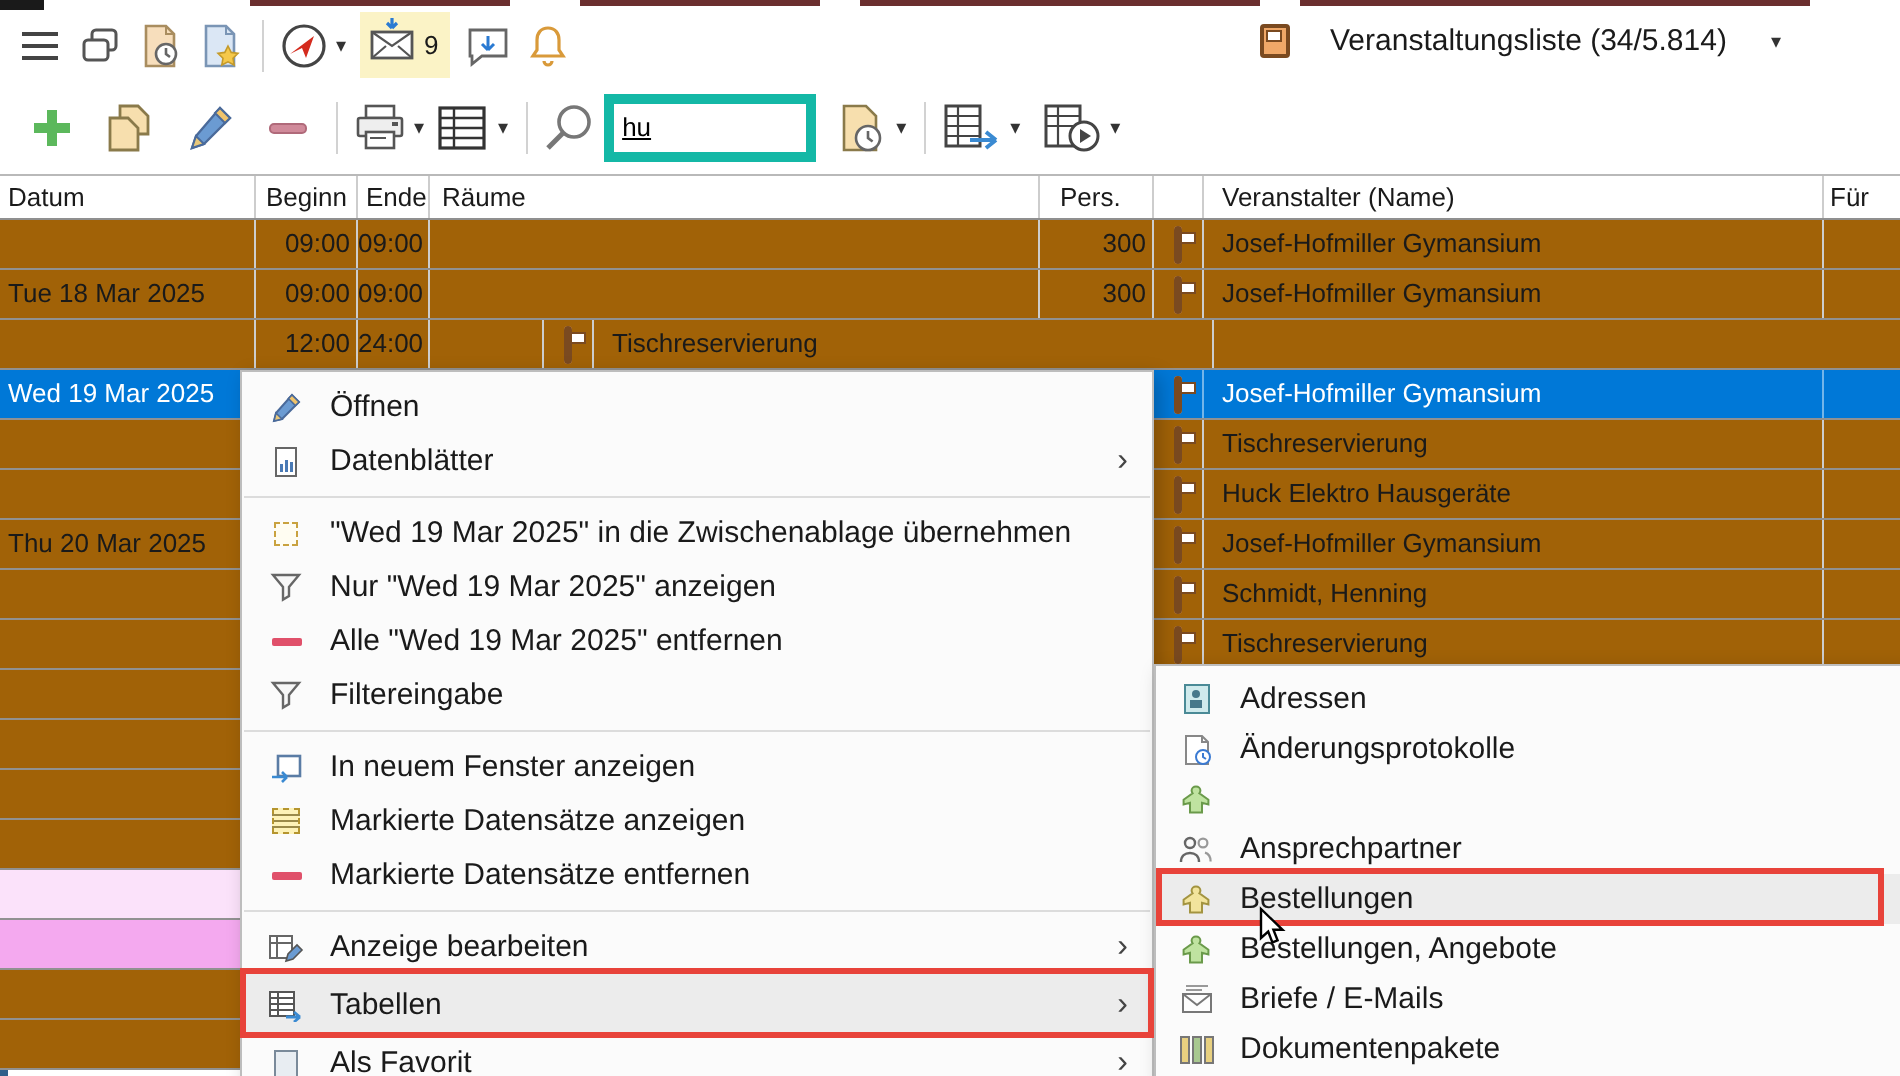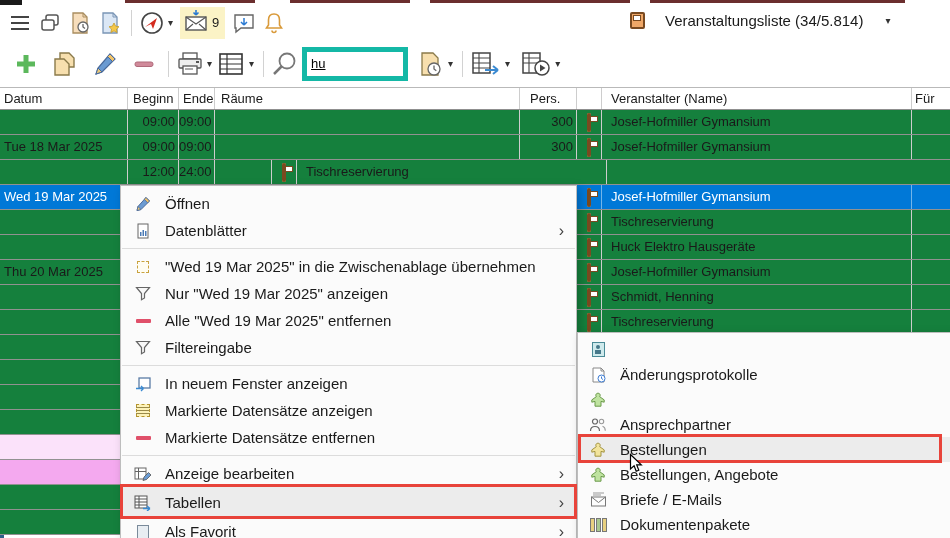--- a/index.html
+++ b/index.html
@@ -40,21 +40,21 @@
   .shape-binders{display:flex;gap:1px;}
   .shape-binders i{display:block;width:5px;height:14px;border:1px solid #777;box-sizing:border-box;}
   .shape-binders i.b1{background:#e8d080;}
   .shape-binders i.b2{background:#a8c890;}
 
   
   .table{position:absolute;left:0;top:88px;width:950px;bottom:0;}
   .thead{display:flex;height:22px;border-bottom:1px solid #8f8f8f;box-sizing:border-box;font-size:13px;}
   .th{box-sizing:border-box;border-right:1px solid #cdcdcd;padding-top:3px;white-space:nowrap;overflow:hidden;}
   .trow{display:flex;height:25px;border-bottom:1px solid #919191;box-sizing:border-box;
-        font-size:13px;line-height:23px;background:#15803d;}
+        font-size:13px;line-height:23px;background:#a16207;}
   .td{box-sizing:border-box;border-right:1px solid #cdcdcd;white-space:nowrap;overflow:hidden;}
   .c0{width:128px;padding-left:4px;}
   .c1{width:51px;padding-left:5px;}
   .c2{width:36px;padding-left:4px;}
   .c3{width:305px;padding-left:6px;}
   .c4{width:57px;padding-left:10px;}
   .c5{width:25px;padding-left:0;}
   .c6{width:310px;padding-left:9px;}
   .c7{width:23px;padding-left:3px;border-right:none;}
   .td.c1,.td.c2,.td.c4{text-align:right;padding-left:0;padding-right:3px;}
@@ -543,20 +543,21 @@
         </span>
         <span class="lbl" data-name="menu-item-label">Als Favorit</span>
         <span class="chev" data-name="chevron-right-icon">›</span>
       </div>
     </div>
   <div class="menu" id="table-submenu" data-name="tables-submenu">
       <div class="menu-item" data-name="submenu-item-adressen">
         <span class="mi" data-name="addressbook-icon">
           <span class="shape-abook"></span>
         </span>
+        <span class="lbl" data-name="menu-item-label">Adressen</span>
       </div>
       <div class="menu-item" data-name="submenu-item-aenderungsprotokolle">
         <span class="mi" data-name="changelog-icon">
           <svg width="17" height="16">
             <path d="M3 1h8l3 3v11H3z" fill="#fff" stroke="#888"></path>
             <path d="M11 1v3h3" fill="none" stroke="#888"></path>
             <circle cx="11.5" cy="11.5" r="3.5" fill="#fff" stroke="#3a7ad2"></circle>
             <path d="M11.5 9.5v2l1.5 1" stroke="#3a7ad2" fill="none"></path>
           </svg>
         </span>

